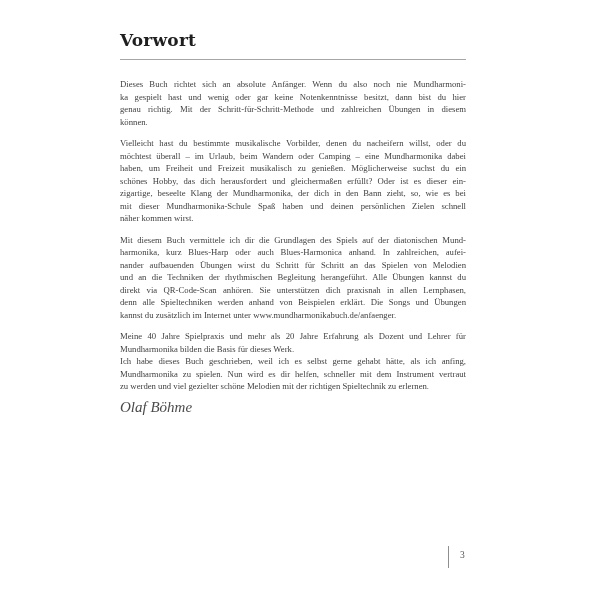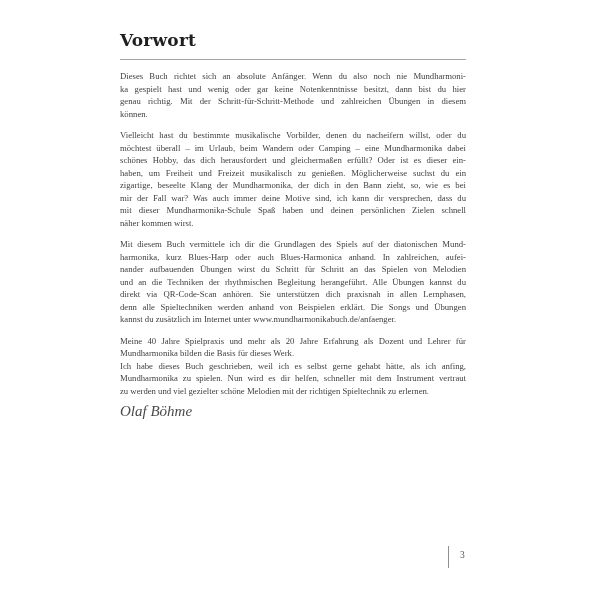--- a/index.html
+++ b/index.html
@@ -29,21 +29,21 @@
     line-height: 20px;
     color: #1f1f1f;
     letter-spacing: 0.2px;
   }
   .rule {
     margin-top: 9px;
     height: 1px;
     background: #a6a6a6;
   }
   .body-text {
-    margin-top: 10px;
+    margin-top: 18px;
     font-size: 8.7px;
     line-height: 12.5px;
     color: #3f3f3f;
   }
   .para { margin-top: 9px; }
   .para.first { margin-top: 0; }
   .para.flush { margin-top: 0; }
   .line {
     text-align: justify;
     text-align-last: justify;
@@ -88,24 +88,23 @@
     <div class="body-text">
       <div class="para first">
           <div class="line">Dieses Buch richtet sich an absolute Anfänger. Wenn du also noch nie Mundharmoni-</div>
           <div class="line">ka gespielt hast und wenig oder gar keine Notenkenntnisse besitzt, dann bist du hier</div>
           <div class="line">genau richtig. Mit der Schritt-für-Schritt-Methode und zahlreichen Übungen in diesem</div>
           <div class="line">können.</div>
         </div>
       <div class="para">
           <div class="line">Vielleicht hast du bestimmte musikalische Vorbilder, denen du nacheifern willst, oder du</div>
           <div class="line">möchtest überall – im Urlaub, beim Wandern oder Camping – eine Mundharmonika dabei</div>
+          <div class="line">haben, um Freiheit und Freizeit musikalisch zu genießen. Möglicherweise suchst du ein</div>
           <div class="line">schönes Hobby, das dich herausfordert und gleichermaßen erfüllt? Oder ist es dieser ein-</div>
-          <div class="line">haben, um Freiheit und Freizeit musikalisch zu genießen. Möglicherweise suchst du ein</div>
           <div class="line">zigartige, beseelte Klang der Mundharmonika, der dich in den Bann zieht, so, wie es bei</div>
-          <div class="line">mir der Fall war? Was auch immer deine Motive sind, ich kann dir versprechen, dass du</div>
           <div class="line">mit dieser Mundharmonika-Schule Spaß haben und deinen persönlichen Zielen schnell</div>
           <div class="line">näher kommen wirst.</div>
         </div>
       <div class="para">
           <div class="line">Mit diesem Buch vermittele ich dir die Grundlagen des Spiels auf der diatonischen Mund-</div>
           <div class="line">harmonika, kurz Blues-Harp oder auch Blues-Harmonica anhand. In zahlreichen, aufei-</div>
           <div class="line">nander aufbauenden Übungen wirst du Schritt für Schritt an das Spielen von Melodien</div>
           <div class="line">und an die Techniken der rhythmischen Begleitung herangeführt. Alle Übungen kannst du</div>
           <div class="line">direkt via QR-Code-Scan anhören. Sie unterstützen dich praxisnah in allen Lernphasen,</div>
           <div class="line">denn alle Spieltechniken werden anhand von Beispielen erklärt. Die Songs und Übungen</div>

